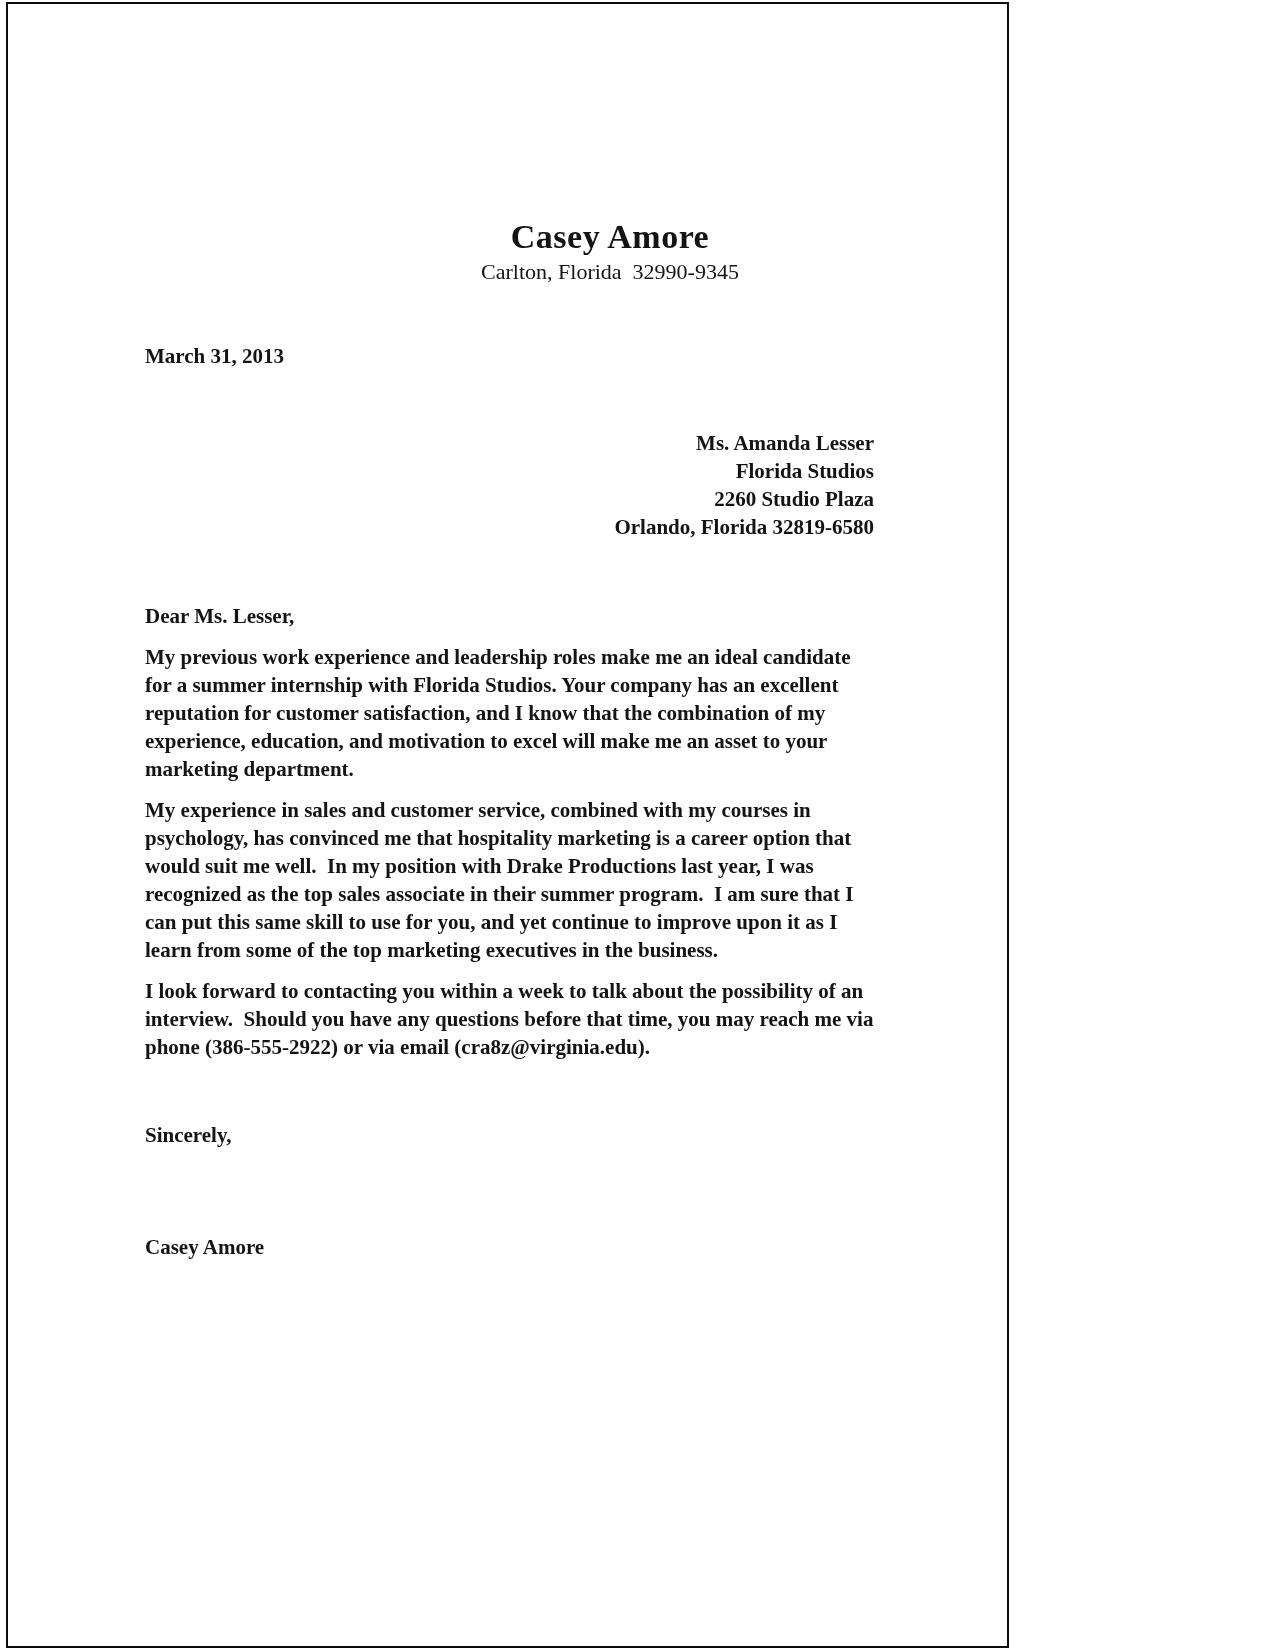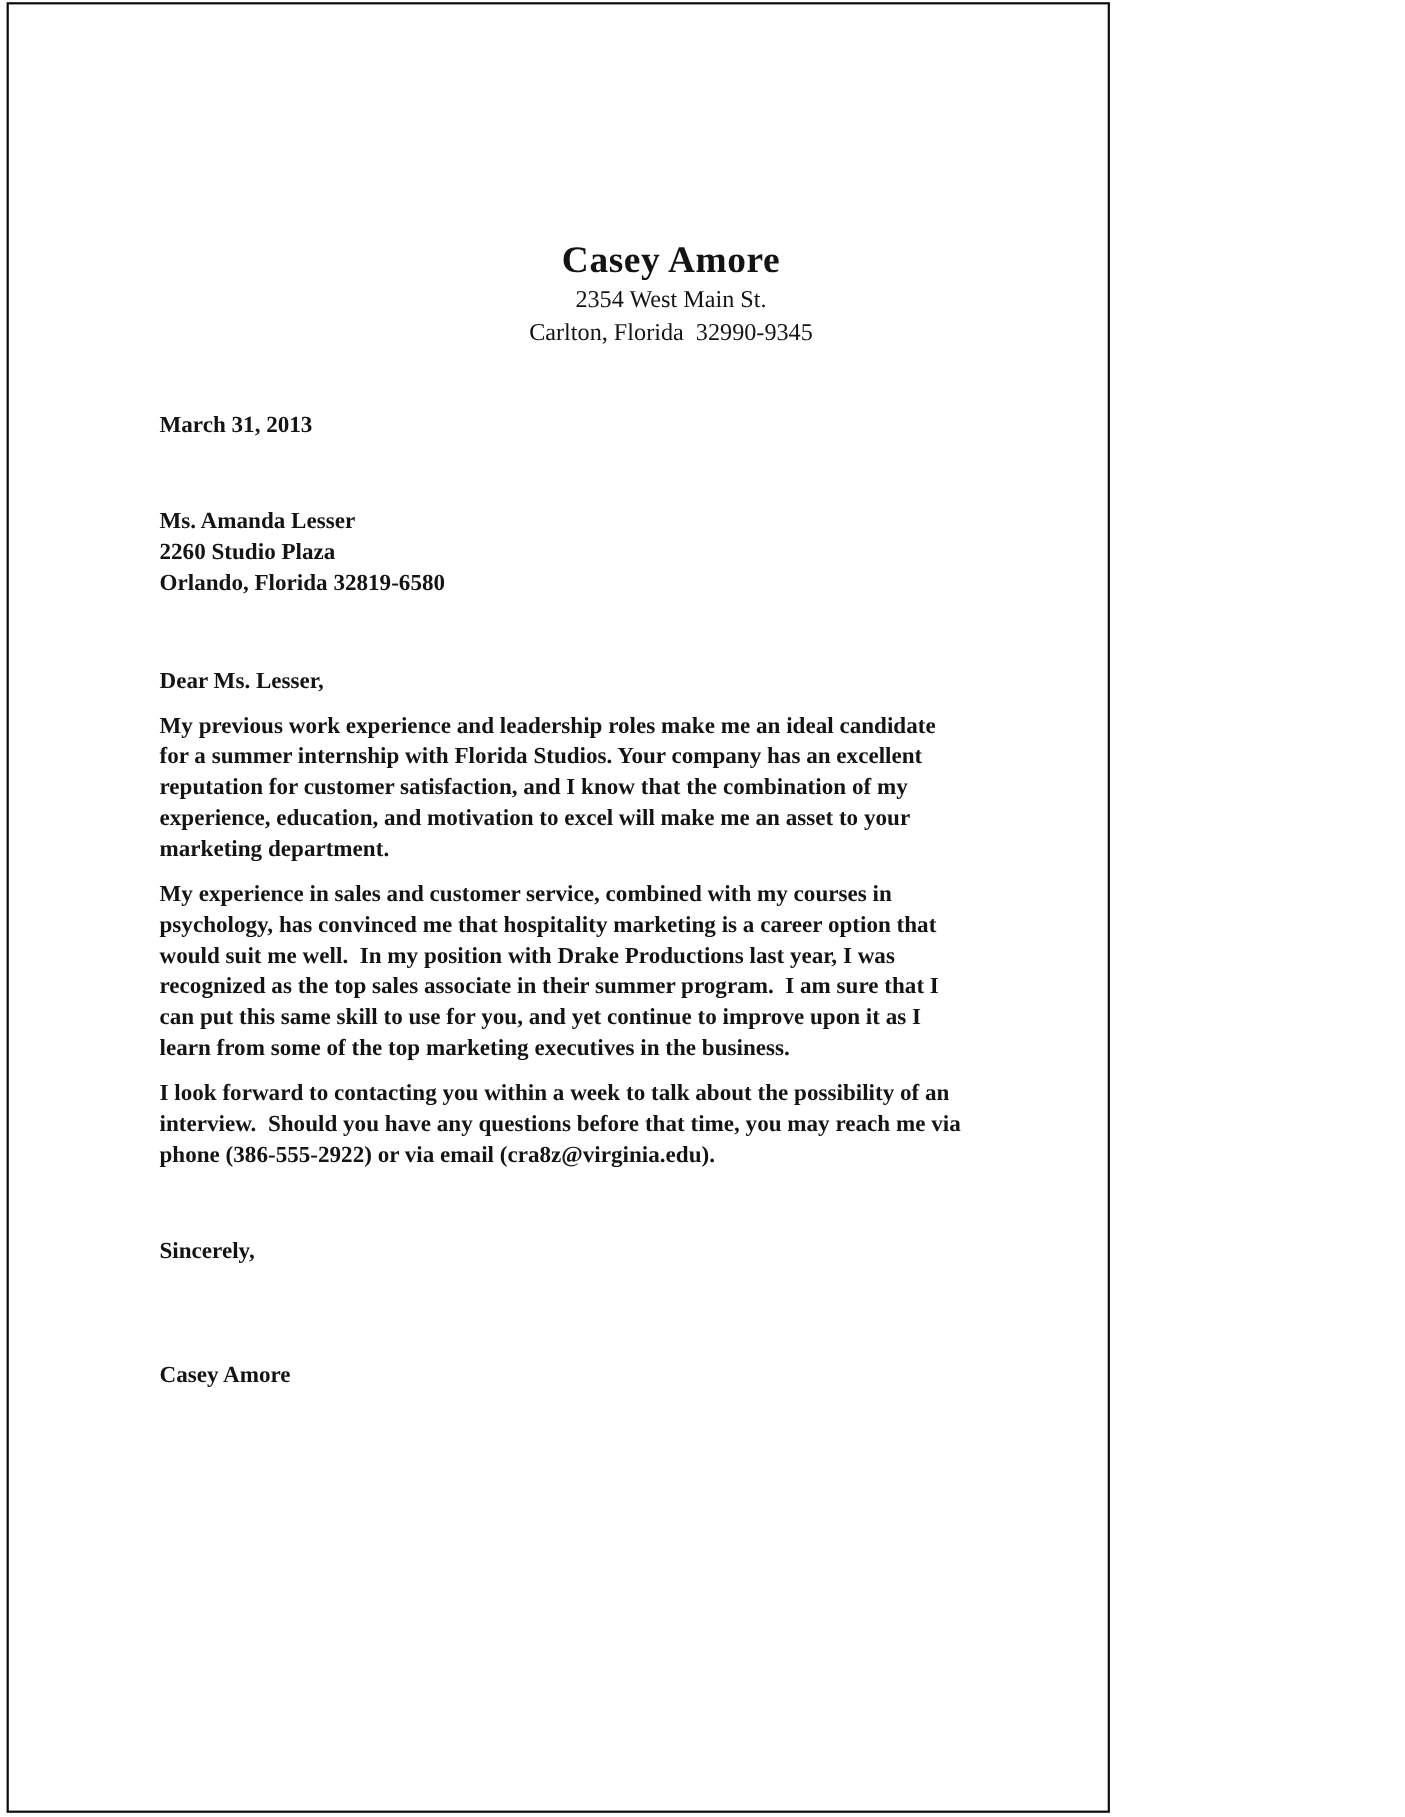--- a/index.html
+++ b/index.html
@@ -45,44 +45,44 @@
     margin-top: 2px;
     white-space: pre-wrap;
   }
   .line, .para {
     font-size: 21px;
     line-height: 28px;
     white-space: pre-wrap;
     font-weight: bold;
   }
   .date-line   { margin-top: 56px; }
-  .recipient   { margin-top: 59px; }
+  .recipient   { margin-top: 59px; text-align: right; }
   .salutation  { margin-top: 61px; }
   .para        { margin-top: 13px; max-width: 1000px; }
   .closing     { margin-top: 60px; }
   .signature   { margin-top: 84px; }
 </style>
 </head>
 <body>
 
 <div class="page">
   <div class="page-frame"></div>
 
   <div class="letter">
 
     <div class="letter-head">
       <div class="sender-name">Casey Amore</div>
-      <div class="sender-addr">2354 West Main St.</div>
       <div class="sender-addr">Carlton, Florida  32990-9345</div>
     </div>
 
     <div class="line date-line">March 31, 2013</div>
 
     <div class="recipient">
       <div class="line">Ms. Amanda Lesser</div>
+      <div class="line">Florida Studios</div>
       <div class="line">2260 Studio Plaza</div>
       <div class="line">Orlando, Florida 32819-6580</div>
     </div>
 
     <div class="line salutation">Dear Ms. Lesser,</div>
 
     <div class="para">My previous work experience and leadership roles make me an ideal candidate for a summer internship with Florida Studios. Your company has an excellent reputation for customer satisfaction, and I know that the combination of my experience, education, and motivation to excel will make me an asset to your marketing department.</div>
 
     <div class="para">My experience in sales and customer service, combined with my courses in psychology, has convinced me that hospitality marketing is a career option that would suit me well.  In my position with Drake Productions last year, I was recognized as the top sales associate in their summer program.  I am sure that I can put this same skill to use for you, and yet continue to improve upon it as I learn from some of the top marketing executives in the business.</div>
 

